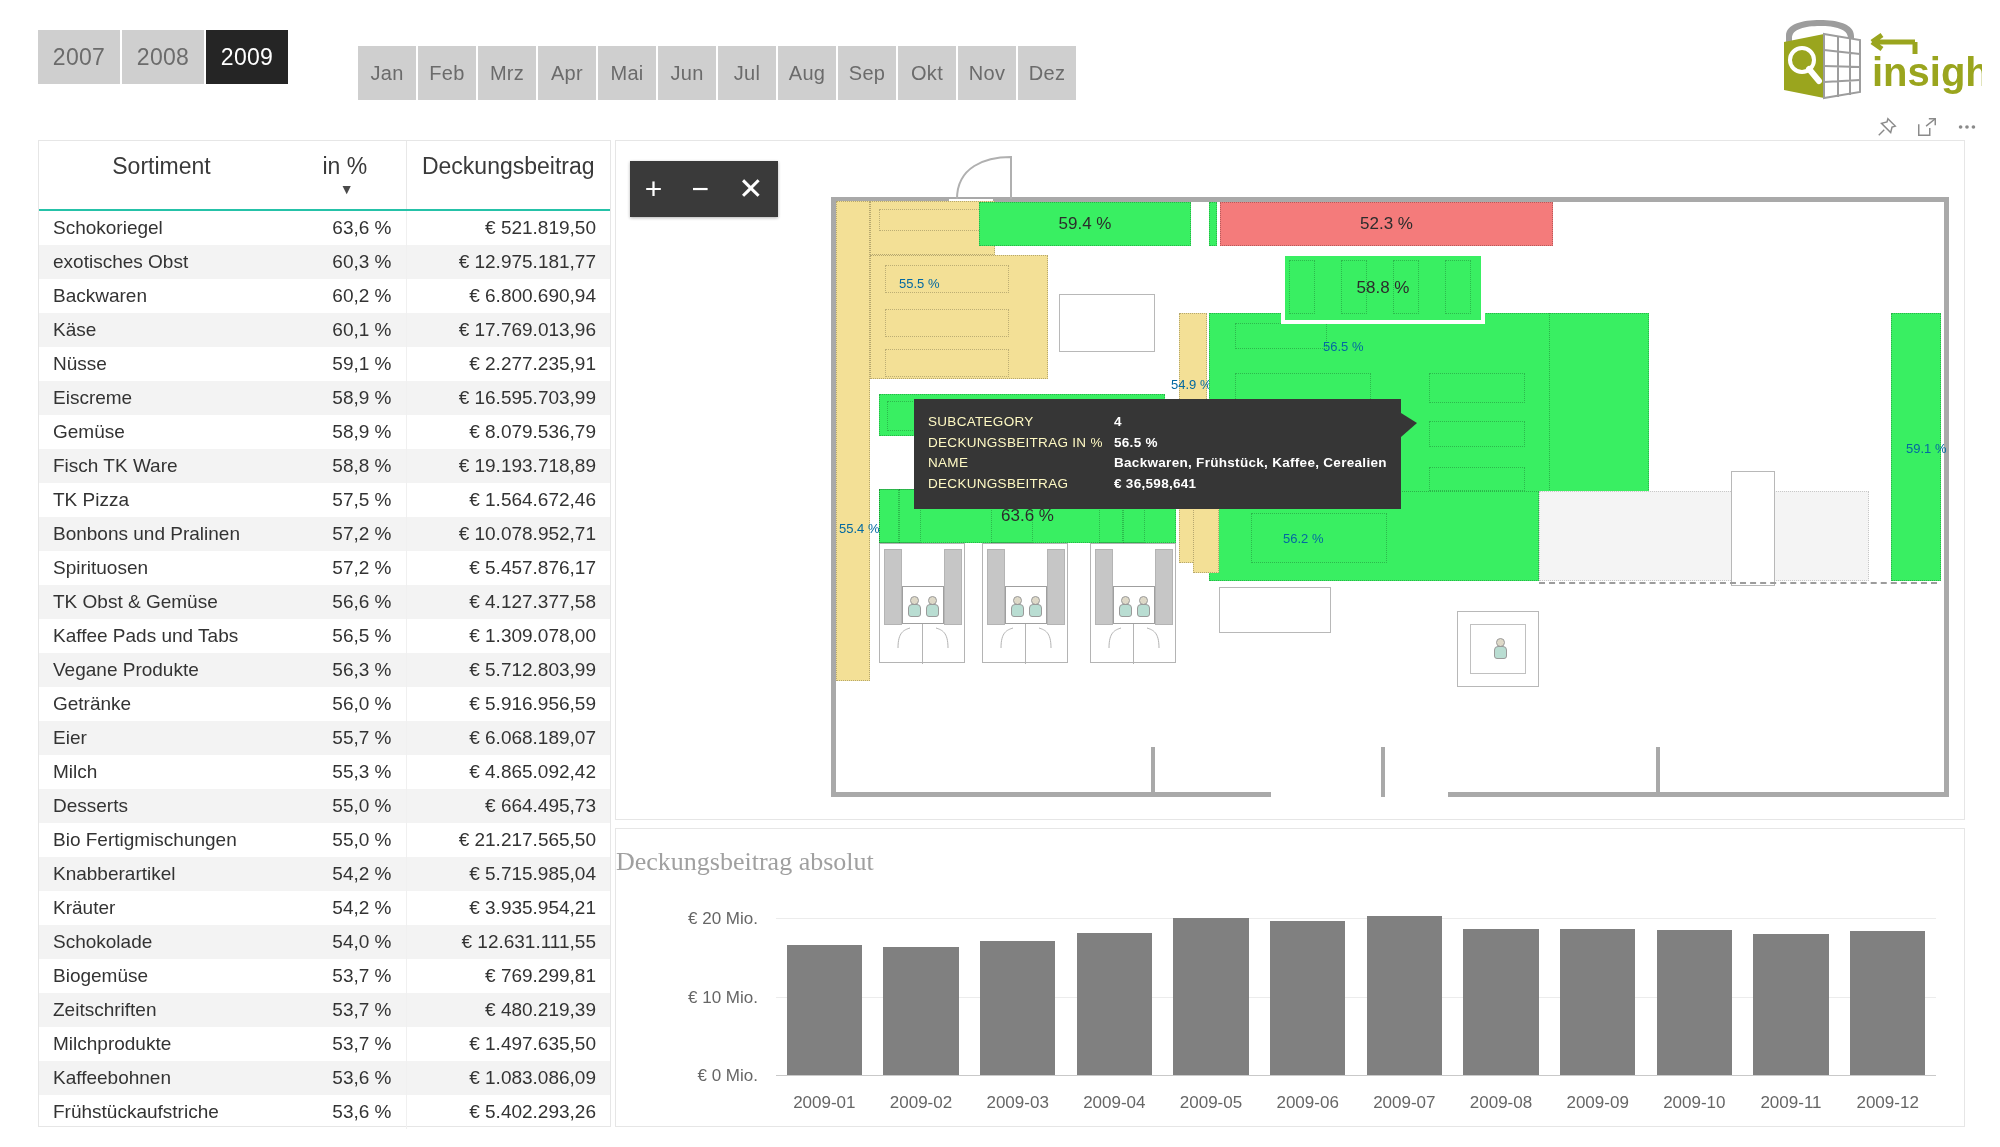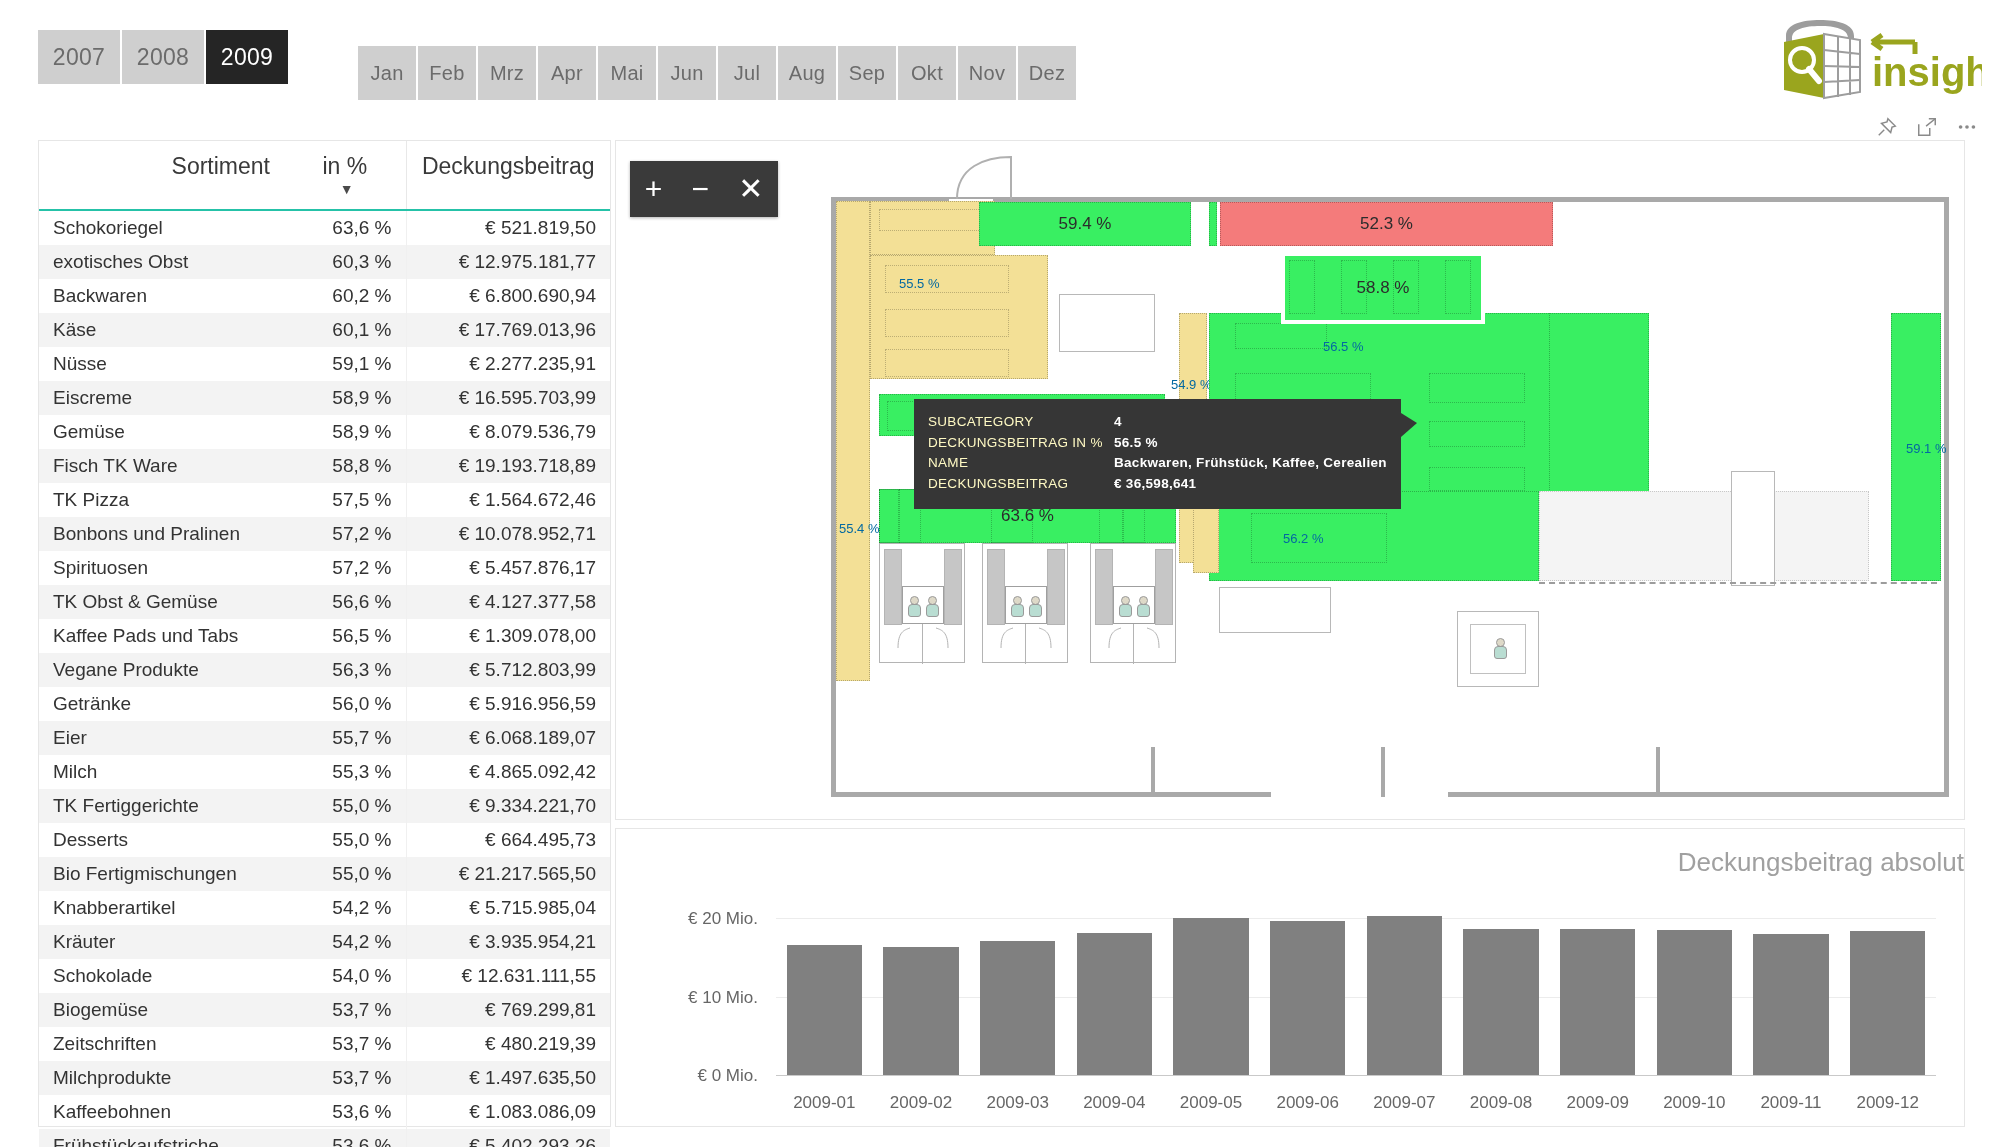--- a/index.html
+++ b/index.html
@@ -33,21 +33,21 @@
   #logo-icons .ic { width:22px; height:22px; cursor:pointer; }
 
   
   .panel { position:absolute; background:#fff; border:1px solid #e6e6e6; }
 
   
   #table-panel { left:38px; top:140px; width:573px; height:987px; }
   table.grid { width:100%; border-collapse:collapse; table-layout:fixed; }
   table.grid th {
     font-weight:400; color:#3a3a3a; font-size:23px;
-    padding:12px 14px 16px 14px; text-align:right; vertical-align:bottom;
+    padding:12px 14px 16px 14px; text-align:center; vertical-align:bottom;
     border-bottom:2px solid #25c2a8; background:#fff;
   }
   table.grid th.num { text-align:center; }
   table.grid th.sepL { border-left:1px solid #e8e8e8; }
   table.grid td {
     font-size:19px; color:#333; padding:6px 14px; height:26px;
     white-space:nowrap; overflow:hidden;
   }
   table.grid td.num { text-align:right; }
   table.grid td.sepL { border-left:1px solid #f0f0f0; }
@@ -93,21 +93,21 @@
   #tooltip .k { width:186px; color:#fef9c3; text-transform:uppercase; }
   #tooltip .v { font-weight:bold; color:#ffffff; }
   #tooltip:after {
     content:""; position:absolute; right:-16px; top:14px;
     border-top:10px solid transparent; border-bottom:14px solid transparent;
     border-left:16px solid #363636;
   }
 
   
   #chart-panel { left:615px; top:828px; width:1350px; height:299px; padding-top:6px; }
-  #chart-title { text-align:right; font-size:26px; color:#a0a0a0; margin-top:12px; }
+  #chart-title { text-align:left; font-size:26px; color:#a0a0a0; margin-top:12px;font-family:Liberation Serif, serif; }
   #plot { position:absolute; left:0; top:58px; width:1350px; height:240px; }
   .ytick { position:absolute; right:0; font-size:17px; color:#666; transform:translateY(-9px); white-space:nowrap; }
   .gridline { position:absolute; height:1px; background:#ececec; }
   .baseline { position:absolute; height:1px; background:#c9c9c9; }
   .bar { position:absolute; background:#808080; }
   .xtick { position:absolute; font-size:17px; color:#666; text-align:center; }
 </style>
 </head>
 <body>
 
@@ -271,25 +271,20 @@
           </tr>
           <tr>
             <td>Eier</td>
             <td class="num">55,7 %</td>
             <td class="num sepL">€ 6.068.189,07</td>
           </tr>
           <tr>
             <td>Milch</td>
             <td class="num">55,3 %</td>
             <td class="num sepL">€ 4.865.092,42</td>
-          </tr>
-          <tr>
-            <td>TK Fertiggerichte</td>
-            <td class="num">55,0 %</td>
-            <td class="num sepL">€ 9.334.221,70</td>
           </tr>
           <tr>
             <td>Desserts</td>
             <td class="num">55,0 %</td>
             <td class="num sepL">€ 664.495,73</td>
           </tr>
           <tr>
             <td>Bio Fertigmischungen</td>
             <td class="num">55,0 %</td>
             <td class="num sepL">€ 21.217.565,50</td>

